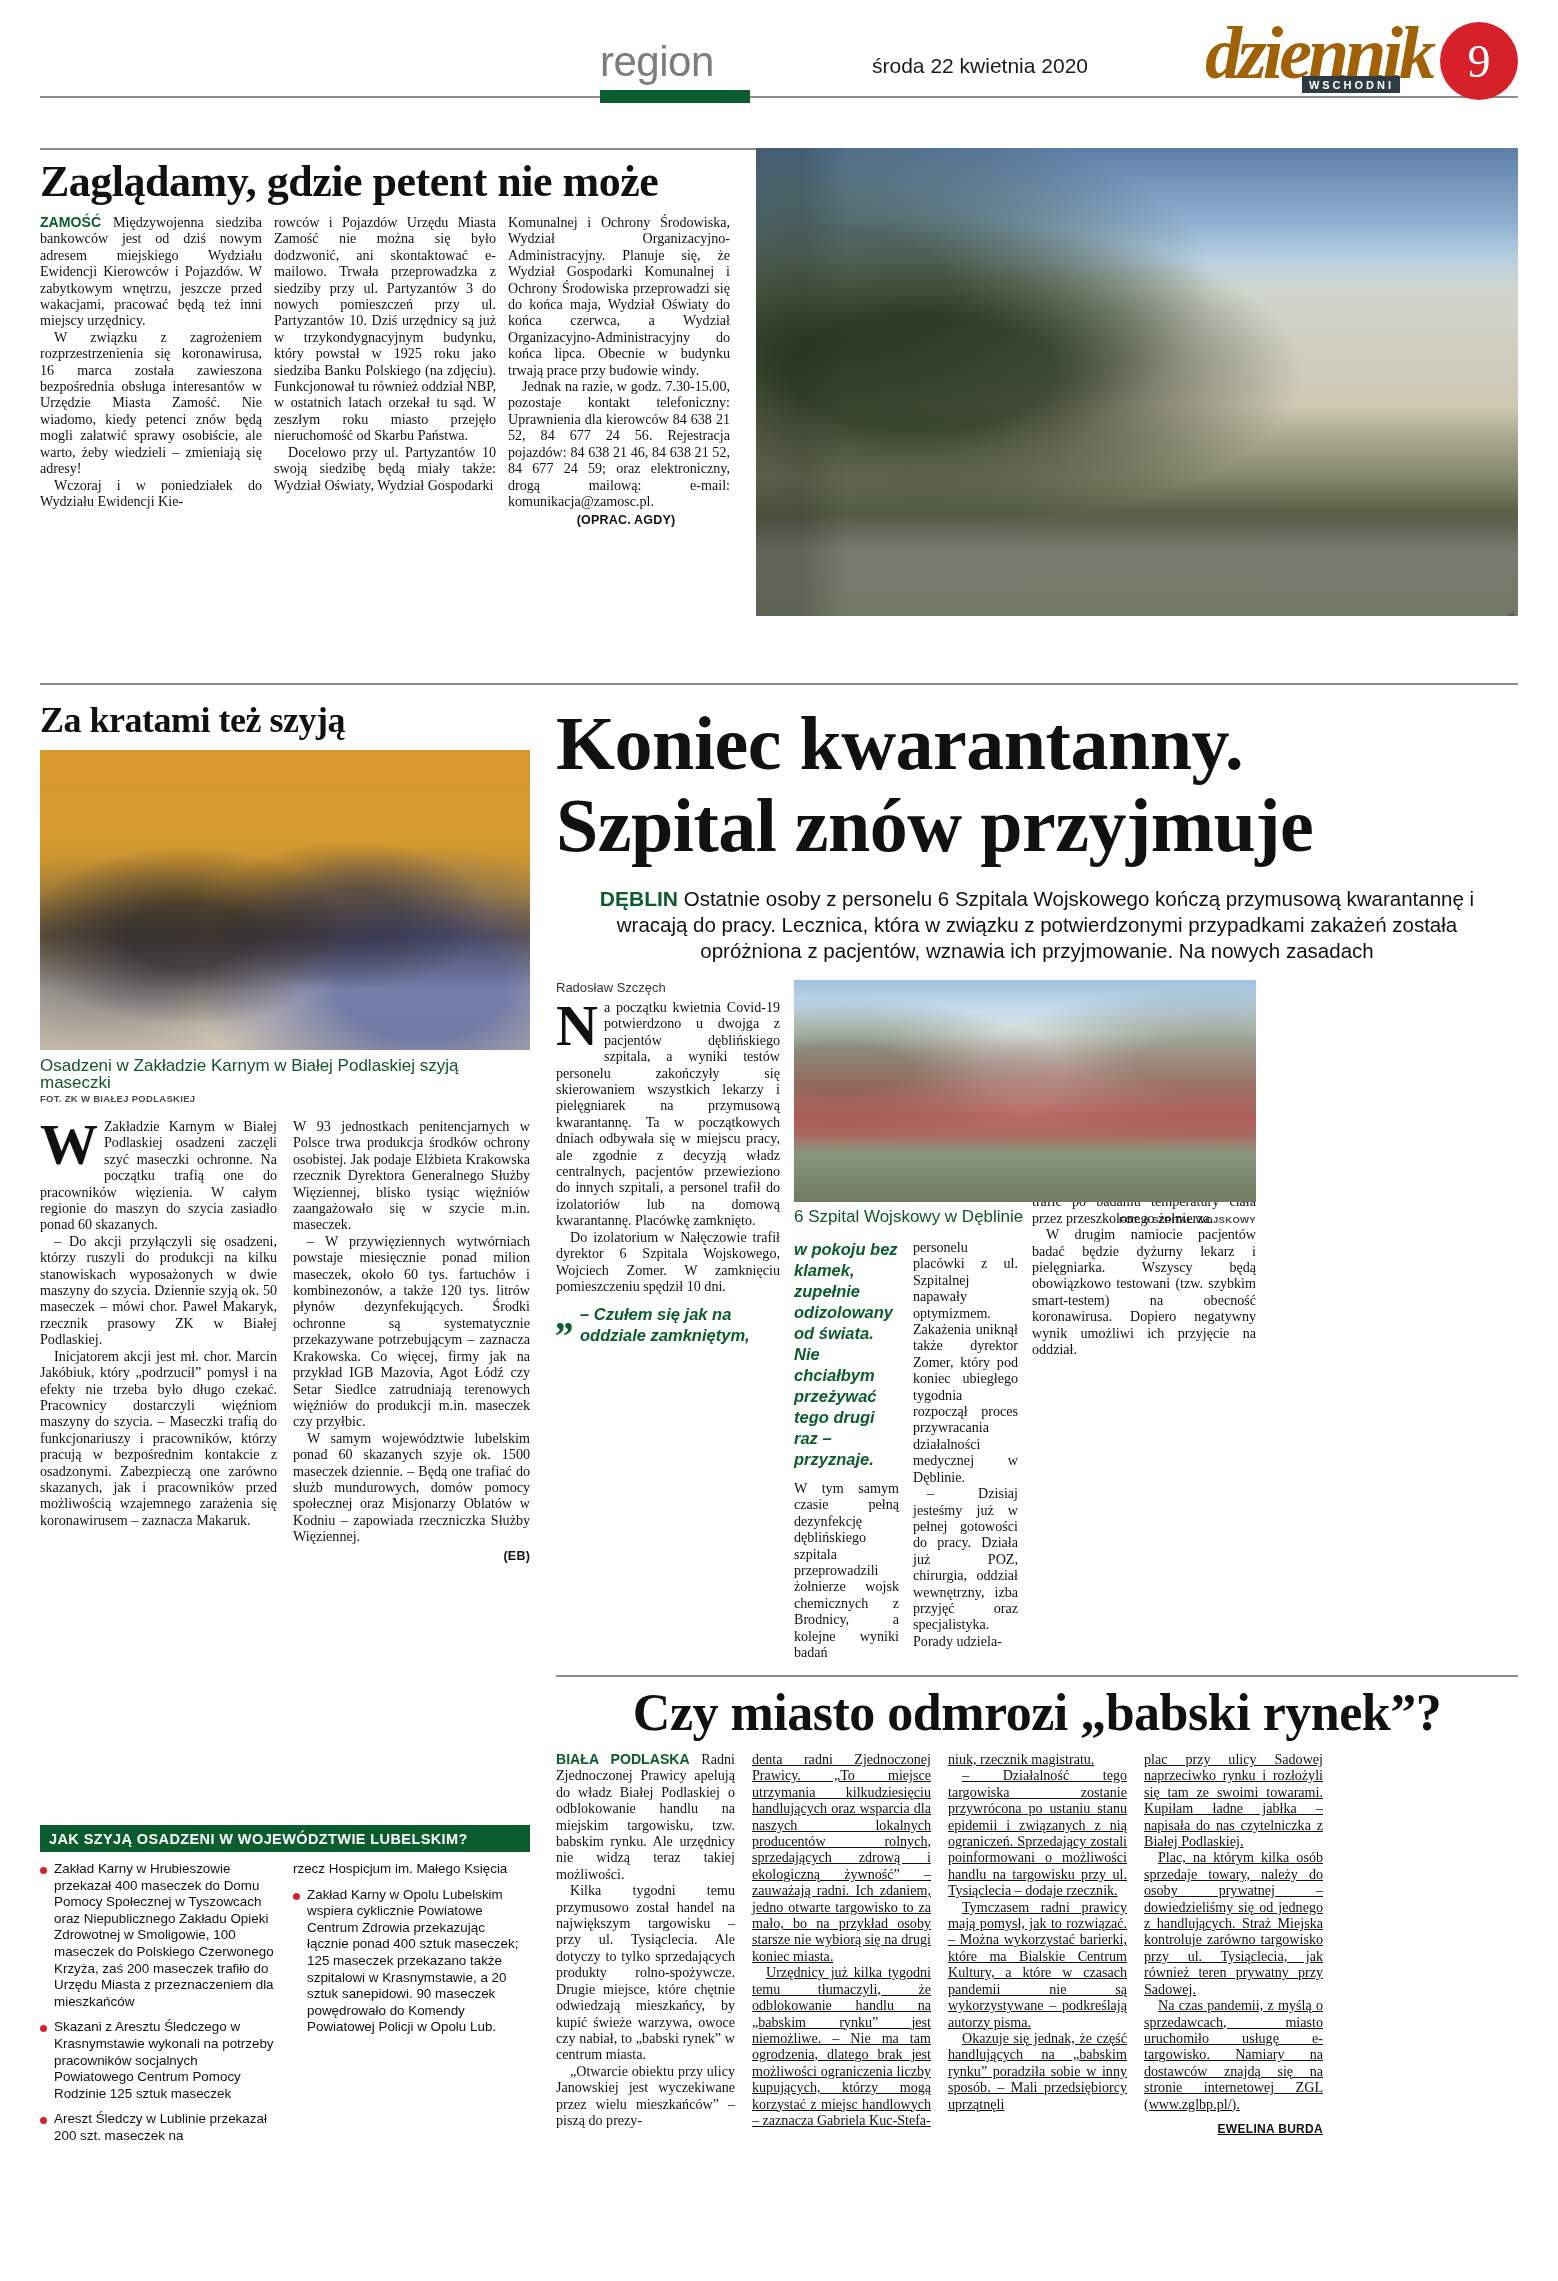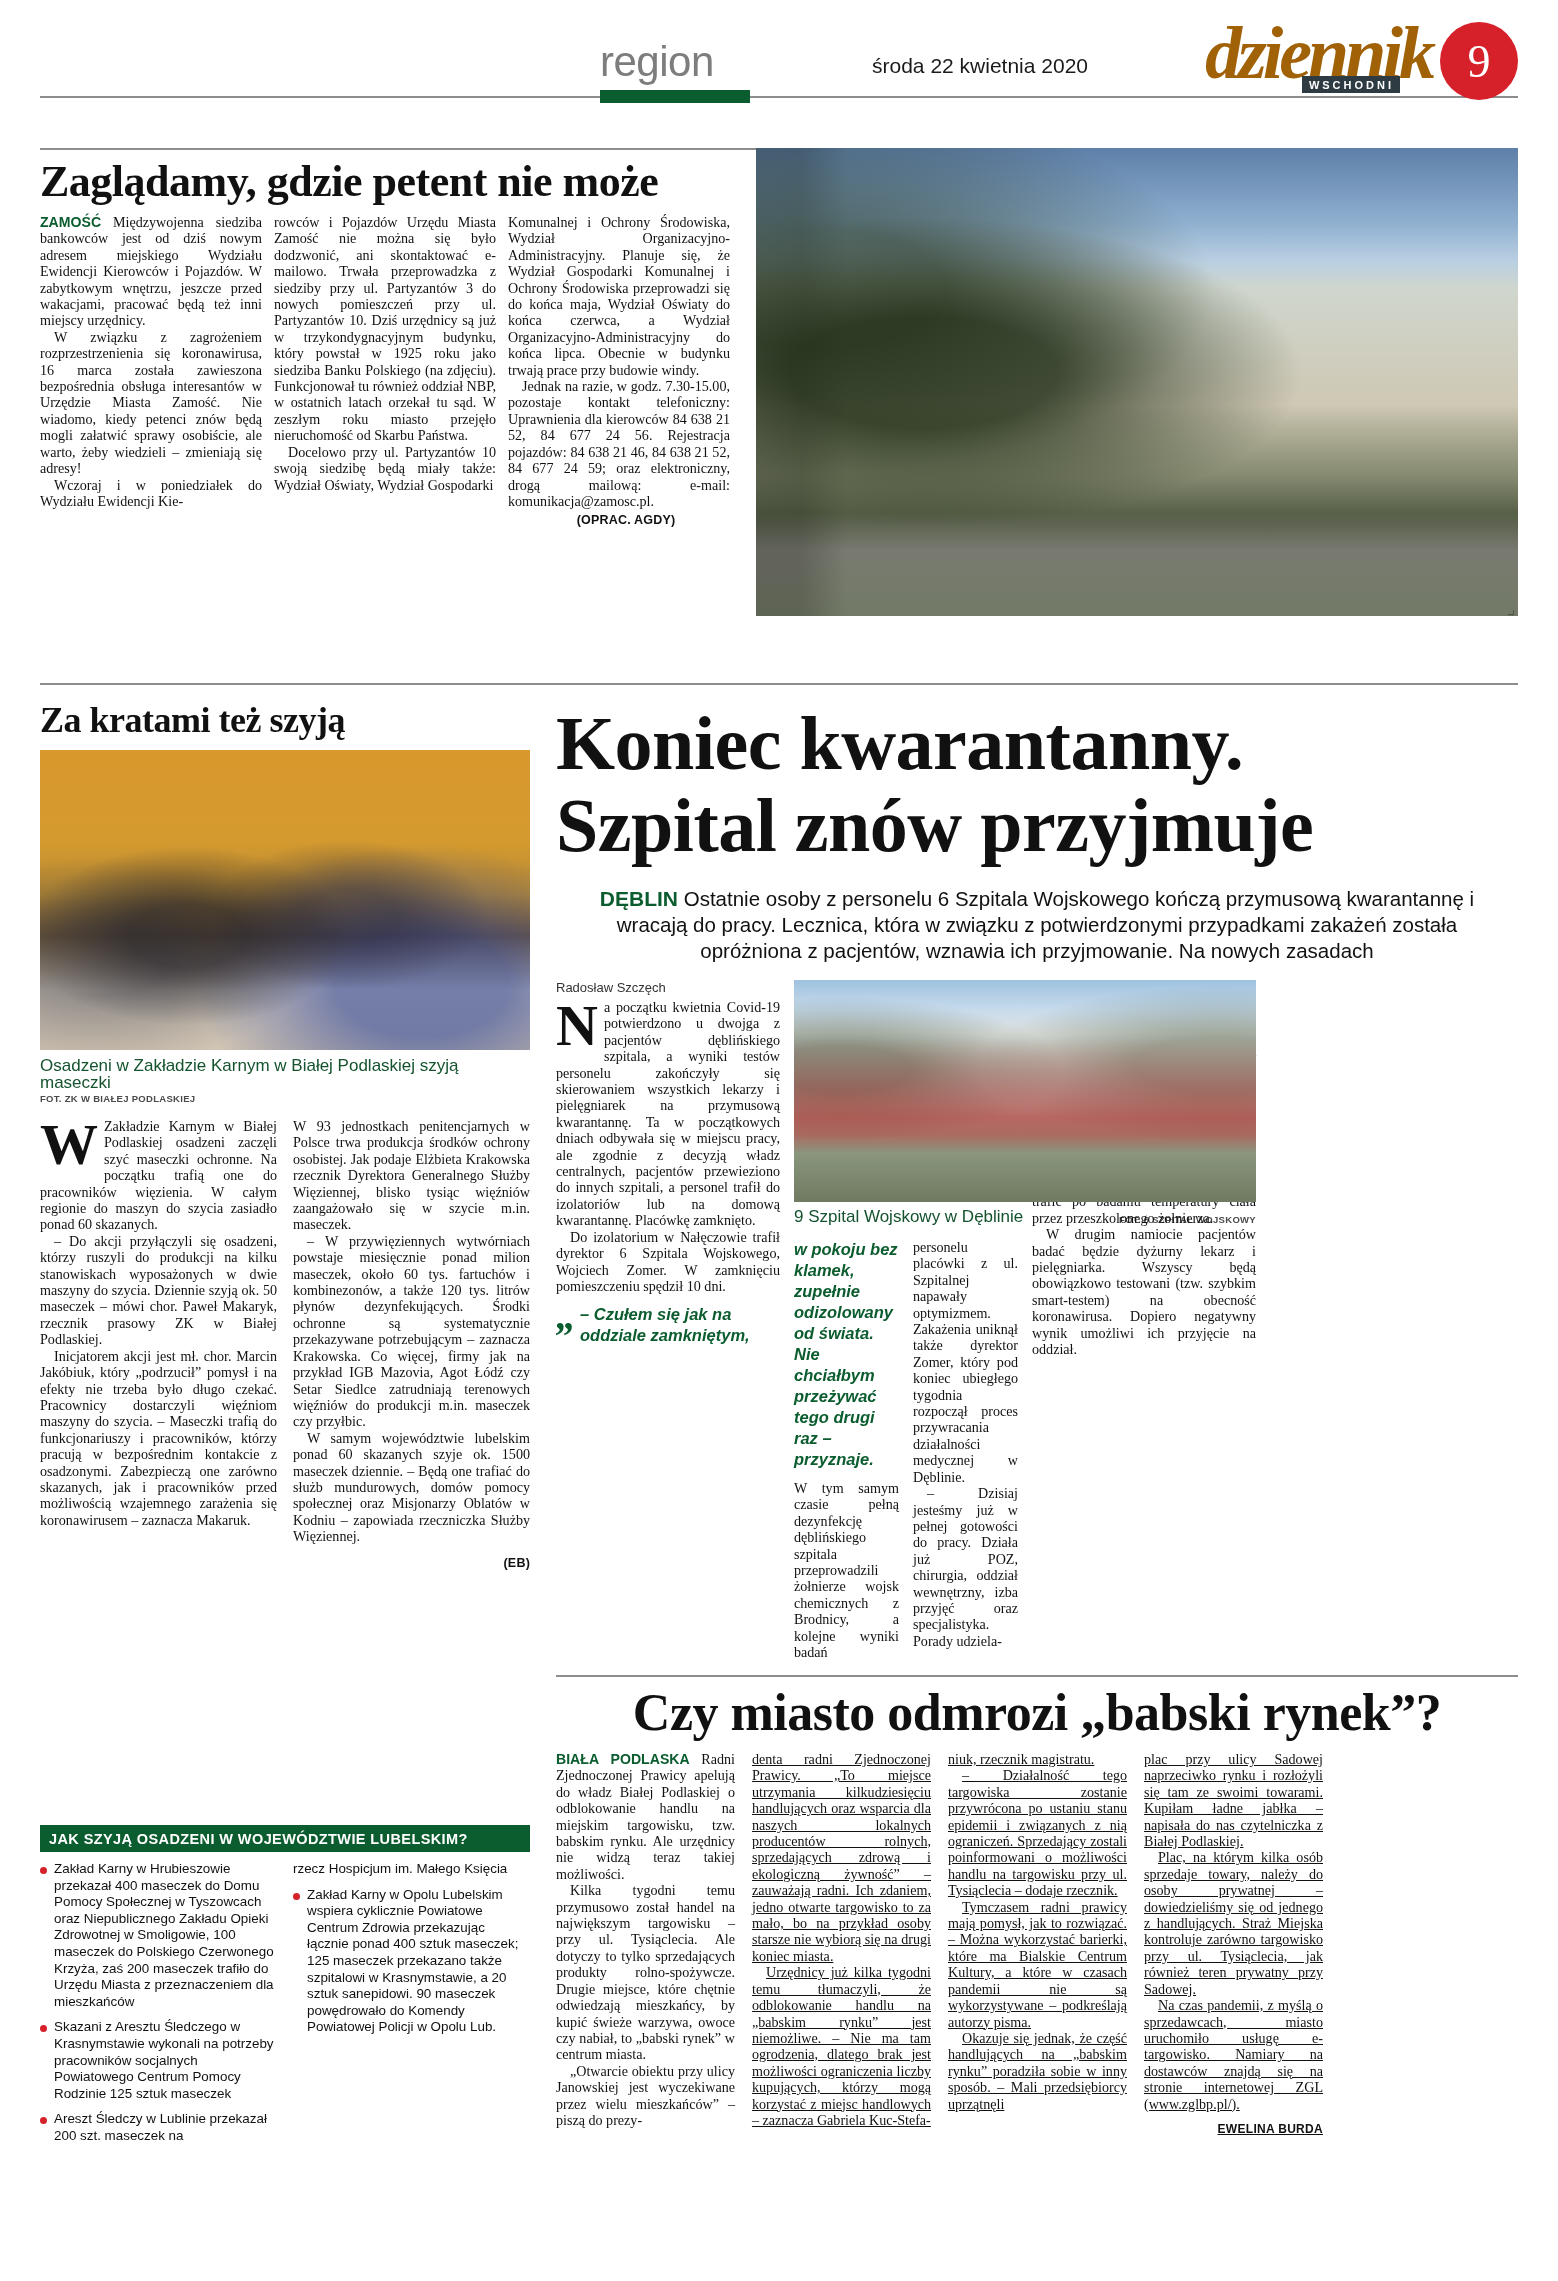--- a/index.html
+++ b/index.html
@@ -266,21 +266,21 @@
     <div class="cols">
       <div class="c body-col">
         <p class="first"><span class="dropcap">W</span><span>Zakładzie Karnym w Białej Podlaskiej osadzeni zaczęli szyć maseczki ochronne. Na początku trafią one do pracowników więzienia. W całym regionie do maszyn do szycia zasiadło ponad 60 skazanych.</span></p>
         <p>– Do akcji przyłączyli się osadzeni, którzy ruszyli do produkcji na kilku stanowiskach wyposażonych w dwie maszyny do szycia. Dziennie szyją ok. 50 maseczek – mówi chor. Paweł Makaryk, rzecznik prasowy ZK w Białej Podlaskiej.</p>
         <p>Inicjatorem akcji jest mł. chor. Marcin Jakóbiuk, który „podrzucił” pomysł i na efekty nie trzeba było długo czekać. Pracownicy dostarczyli więźniom maszyny do szycia. – Maseczki trafią do funkcjonariuszy i pracowników, którzy pracują w bezpośrednim kontakcie z osadzonymi. Zabezpieczą one zarówno skazanych, jak i pracowników przed możliwością wzajemnego zarażenia się koronawirusem – zaznacza Makaruk.</p>
       </div>
       <div class="c body-col">
         <p class="first">W 93 jednostkach penitencjarnych w Polsce trwa produkcja środków ochrony osobistej. Jak podaje Elżbieta Krakowska rzecznik Dyrektora Generalnego Służby Więziennej, blisko tysiąc więźniów zaangażowało się w szycie m.in. maseczek.</p>
         <p>– W przywięziennych wytwórniach powstaje miesięcznie ponad milion maseczek, około 60 tys. fartuchów i kombinezonów, a także 120 tys. litrów płynów dezynfekujących. Środki ochronne są systematycznie przekazywane potrzebującym – zaznacza Krakowska. Co więcej, firmy jak na przykład IGB Mazovia, Agot Łódź czy Setar Siedlce zatrudniają terenowych więźniów do produkcji m.in. maseczek czy przyłbic.</p>
         <p>W samym województwie lubelskim ponad 60 skazanych szyje ok. 1500 maseczek dziennie. – Będą one trafiać do służb mundurowych, domów pomocy społecznej oraz Misjonarzy Oblatów w Kodniu – zapowiada rzeczniczka Służby Więziennej.</p>
-        <p style="text-align:right;margin-top:9px;"><span class="sigstrong">(EB)</span></p>
+        <p style="text-align:right;margin-top:2px;"><span class="sigstrong">(EB)</span></p>
       </div>
     </div>
   </div>
 
   <div id="infobox">
     <div class="ib-head">JAK SZYJĄ OSADZENI W WOJEWÓDZTWIE LUBELSKIM?</div>
     <div class="ib-body">
       <div class="ib-col">
         <p class="bul">Zakład Karny w Hrubieszowie przekazał 400 maseczek do Domu Pomocy Społecznej w Tyszowcach oraz Niepublicznego Zakładu Opieki Zdrowotnej w Smoligowie, 100 maseczek do Polskiego Czerwonego Krzyża, zaś 200 maseczek trafiło do Urzędu Miasta z przeznaczeniem dla mieszkańców</p>
         <p class="bul">Skazani z Aresztu Śledczego w Krasnymstawie wykonali na potrzeby pracowników socjalnych Powiatowego Centrum Pomocy Rodzinie 125 sztuk maseczek</p>
@@ -311,21 +311,21 @@
         </div>
         <div class="quotebox" style="margin-top:10px;">
           <span class="quote-mark">„</span>
           <span>– Czułem się jak na oddziale zamkniętym,</span>
         </div>
       </div>
 
       <div class="c">
         <div class="photo photo3 ph-hospital" style="width:462px;"></div>
         <div class="cap3">
-          <div class="caption">9 Szpital Wojskowy w Dęblinie</div>
+          <div class="caption">6 Szpital Wojskowy w Dęblinie</div>
           <div class="credit">FOT. 6 SZPITAL WOJSKOWY</div>
         </div>
         <div style="display:flex;margin-top:14px;">
           <div style="width:224px;">
             <div class="quotebox">w pokoju bez klamek, zupełnie odizolowany od świata. Nie chciałbym przeżywać tego drugi raz – przyznaje.</div>
             <div class="body-col" style="margin-top:10px;">
               <p class="first">W tym samym czasie pełną dezynfekcję dęblińskiego szpitala przeprowadzili żołnierze wojsk chemicznych z Brodnicy, a kolejne wyniki badań</p>
             </div>
           </div>
           <div style="width:224px;margin-left:14px;" class="body-col">

